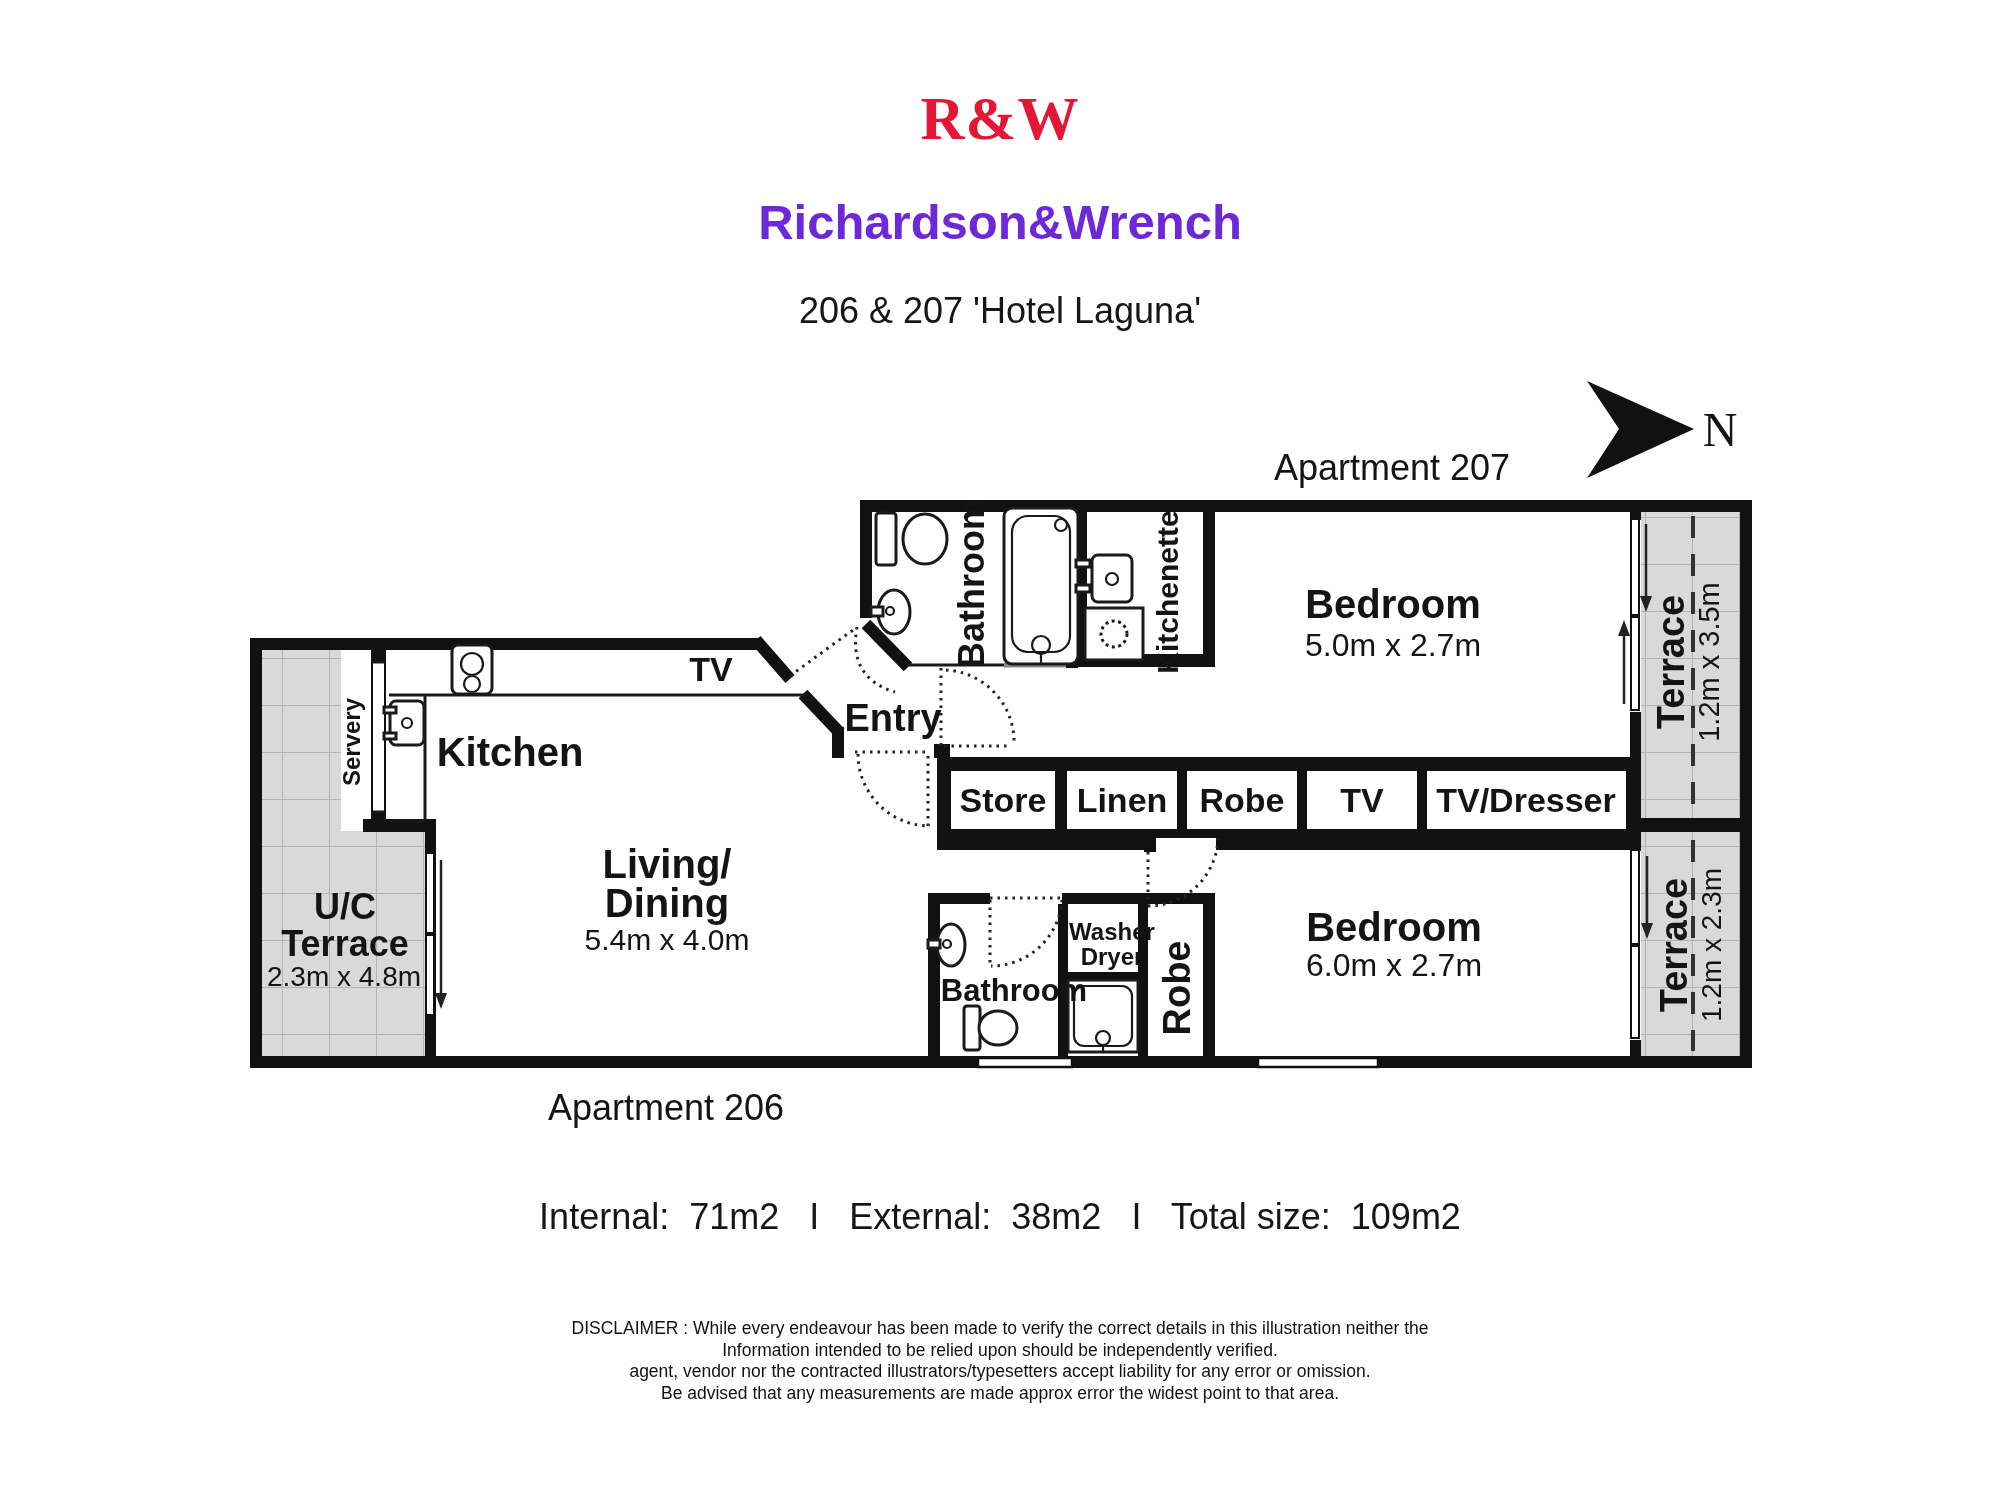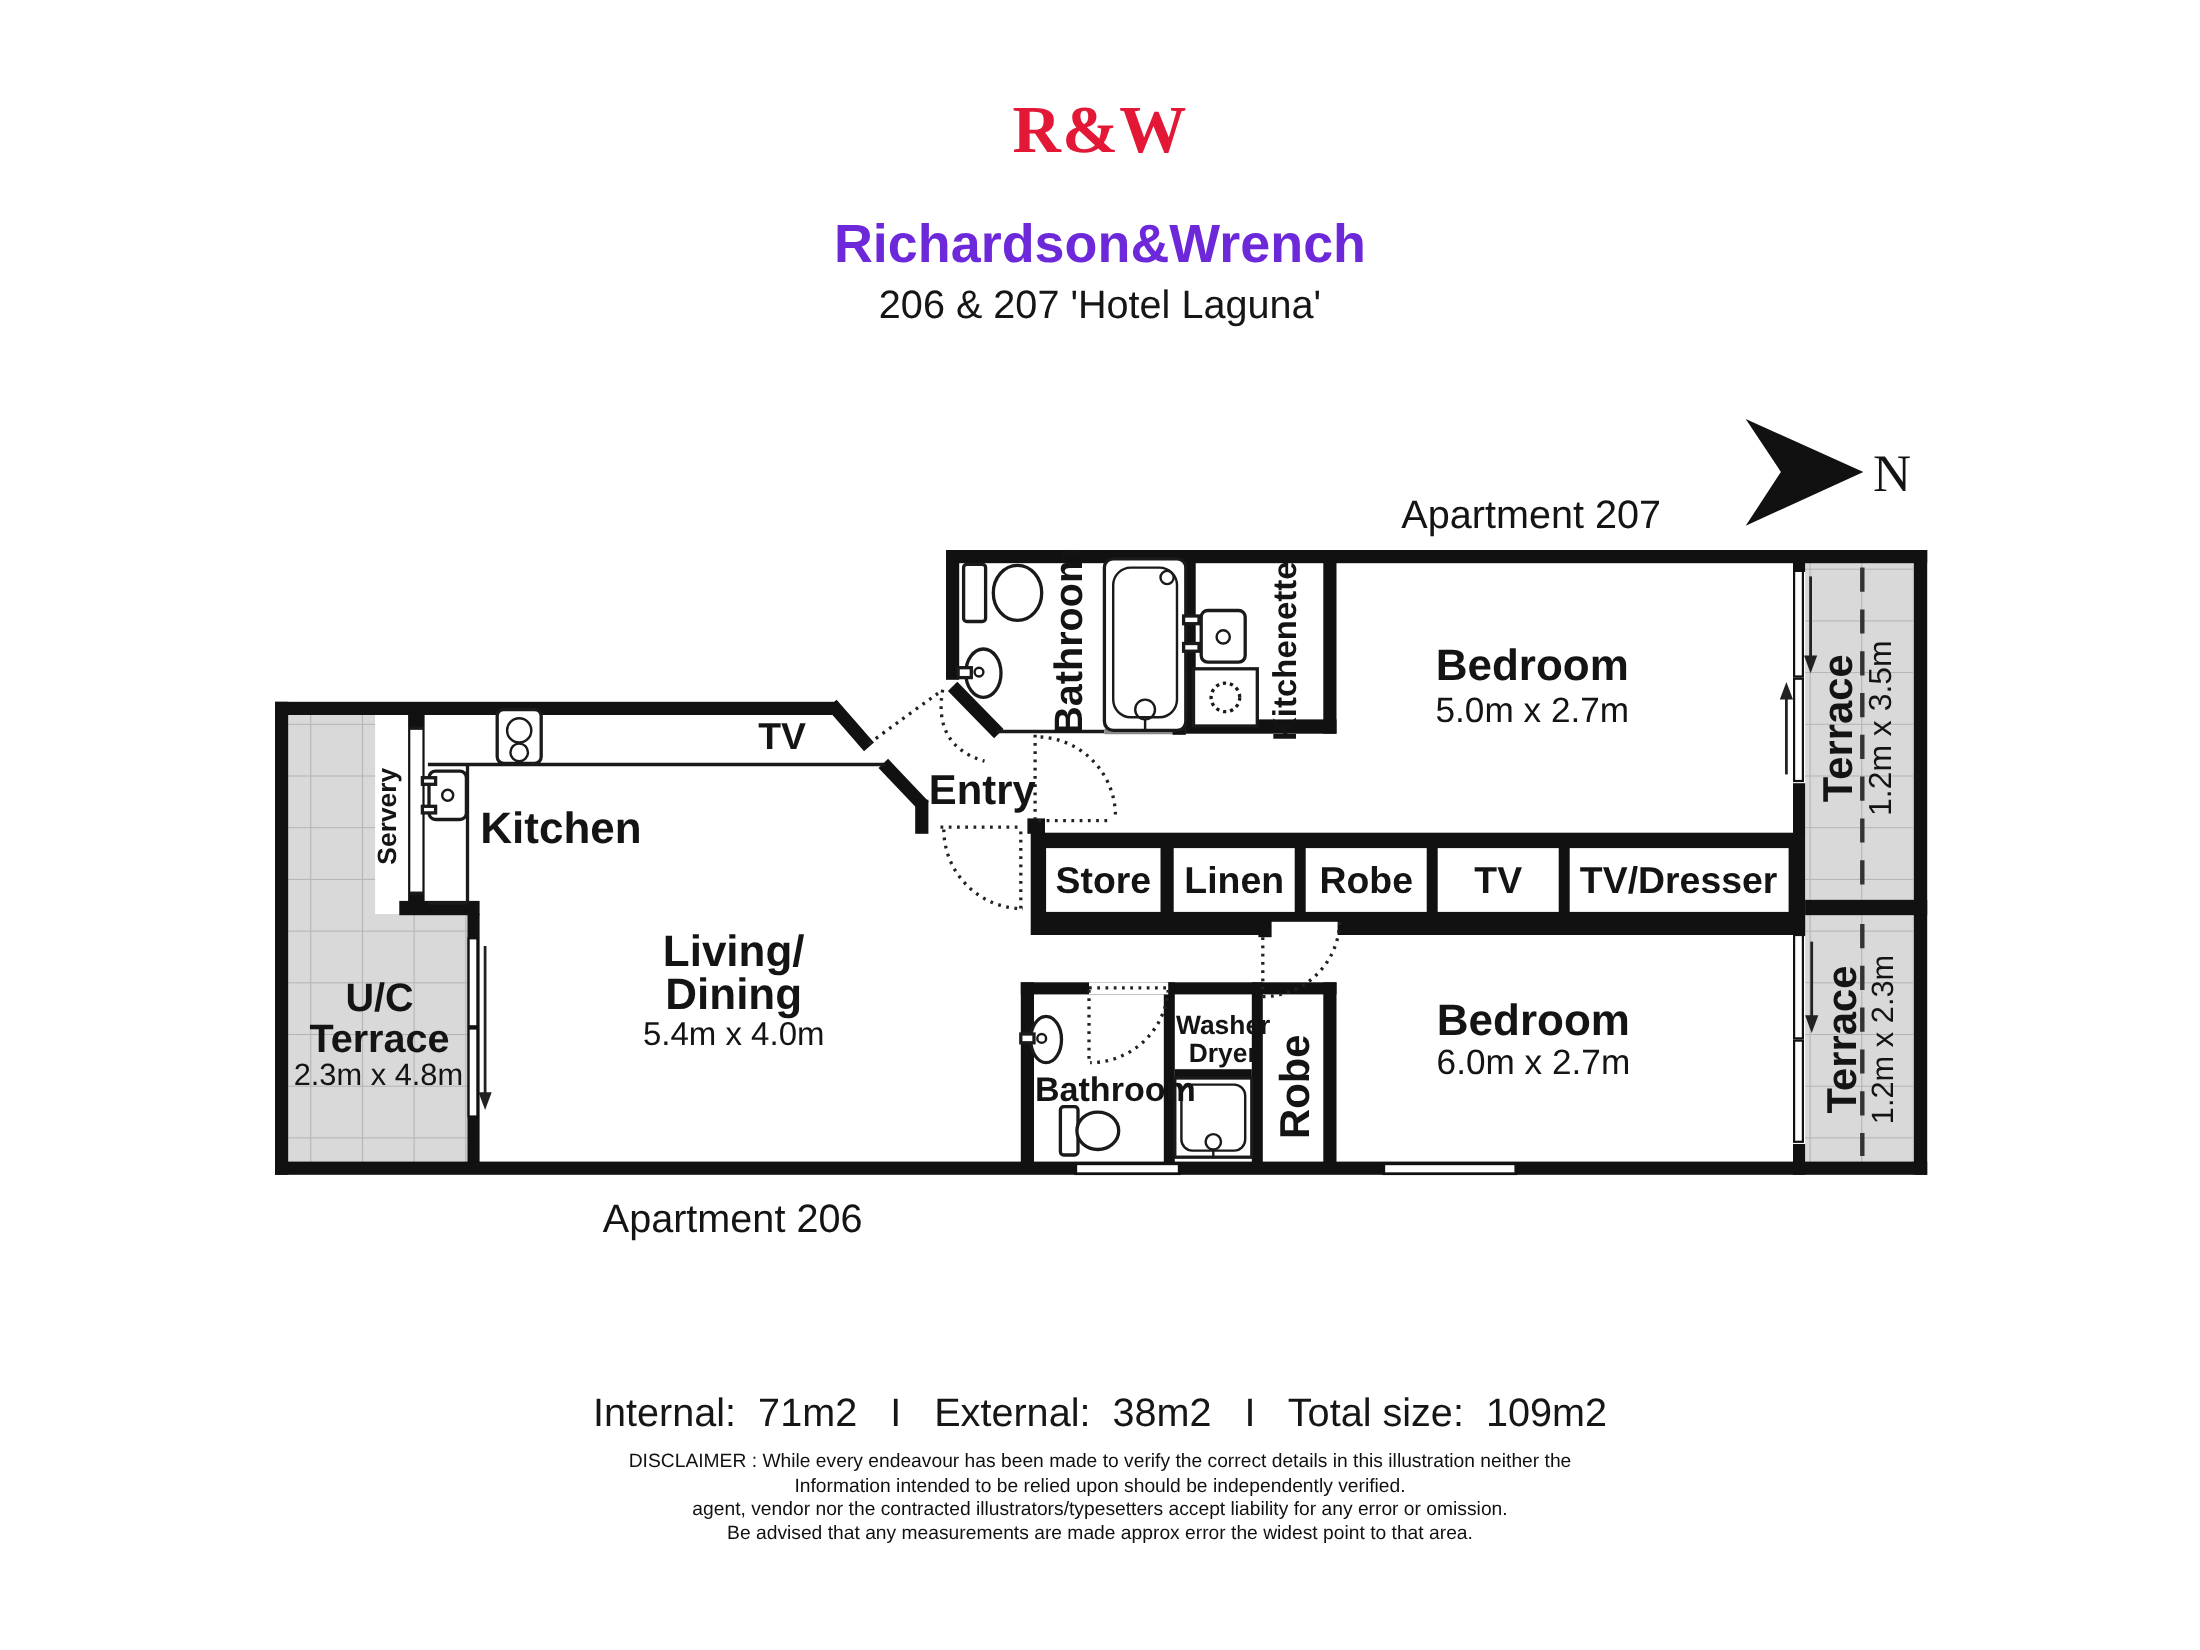--- a/index.html
+++ b/index.html
@@ -3,22 +3,22 @@
 <meta charset="utf-8">
 <style>
   html,body{margin:0;padding:0;background:#fff;}
   .page{position:relative;width:2000px;height:1500px;background:#fff;overflow:hidden;
         font-family:"Liberation Sans",sans-serif;color:#151515;}
   .abs{position:absolute;left:0;width:100%;text-align:center;}
   .logo{top:88px;font-family:"Liberation Serif",serif;font-weight:700;font-size:61px;
         line-height:1.0;color:#e31837;letter-spacing:1px;}
   .brand{top:198px;font-family:Liberation Sans, sans-serif;font-weight:700;font-size:49px;
          line-height:1.0;color:#6d28d9;}
-  .addr{top:254px;font-size:36px;line-height:45px;color:#161616;}
-  .sizes{top:1263px;font-size:36px;color:#161616;white-space:pre;}
+  .addr{top:288px;font-size:36px;line-height:45px;color:#161616;}
+  .sizes{top:1196px;font-size:36px;color:#161616;white-space:pre;}
   .disc{top:1318px;font-size:17.5px;line-height:21.5px;color:#111;}
   svg.plan{position:absolute;left:0;top:0;}
   text{font-family:"Liberation Sans",sans-serif;fill:#141414;}
   .rb{font-weight:bold;}
   .thin{stroke:#1a1a1a;stroke-width:3;fill:none;}
   .fix{stroke:#1a1a1a;stroke-width:3;fill:#fff;}
   .fix2{stroke:#1a1a1a;stroke-width:2.2;fill:none;}
   .dot{stroke:#222;stroke-width:3;fill:none;stroke-dasharray:2.5 5;}
   .dash{stroke:#333;stroke-width:4;fill:none;stroke-dasharray:22 16;}
   .arrow{stroke:#222;stroke-width:2.5;fill:none;}

